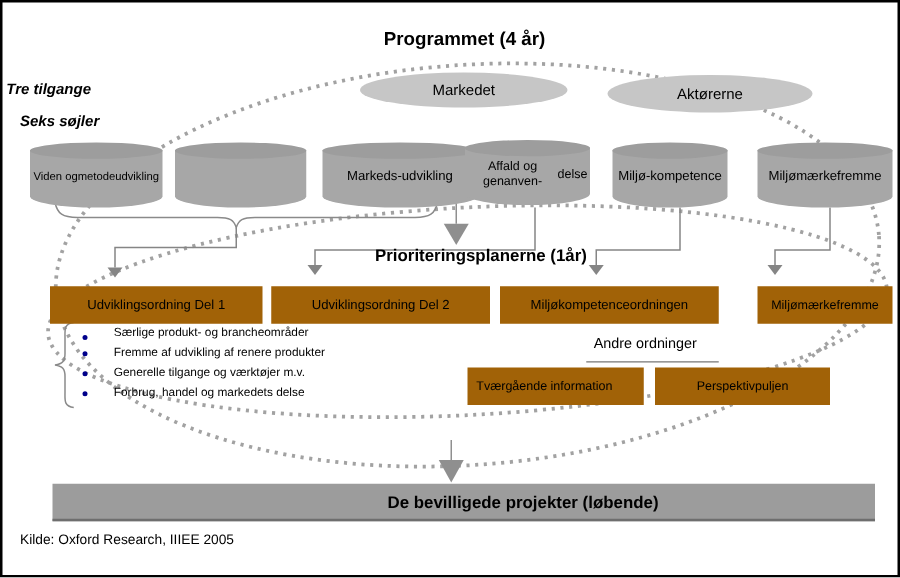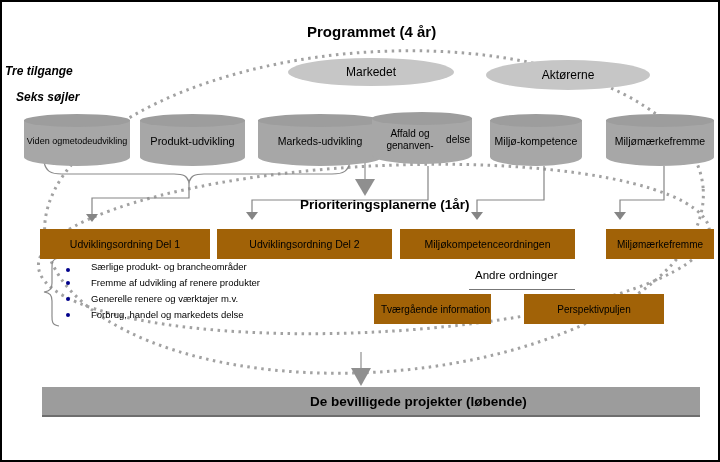--- a/index.html
+++ b/index.html
@@ -96,24 +96,20 @@
     <div class="cyl-body"></div>
     <div class="cyl-top"></div>
     <div class="cyl-label" style="font-size:9px;">
       <span>Viden og</span>
       <span>metodeudvikling</span>
     </div>
   </div>
   <div class="cyl" style="left:138px; top:112px; width:105px;">
     <div class="cyl-body"></div>
     <div class="cyl-top"></div>
-    <div class="cyl-label" style="font-size:11px;">
-      <span>Produkt-</span>
-      <span>udvikling</span>
-    </div>
   </div>
   <div class="cyl" style="left:256px; top:112px; width:124px;">
     <div class="cyl-body"></div>
     <div class="cyl-top"></div>
     <div class="cyl-label" style="font-size:10.5px;">
       <span>Markeds-udvikling</span>
     </div>
   </div>
   <div class="cyl" style="left:370px; top:110px; width:100px;">
     <div class="cyl-body"></div>
@@ -148,28 +144,29 @@
   <div class="bullet-row" style="left:64px; top:259px;align-items:flex-end;">
     <span class="bullet-dot"></span>
     <span class="bullet-text">Særlige produkt- og brancheområder</span>
   </div>
   <div class="bullet-row" style="left:64px; top:275px;">
     <span class="bullet-dot"></span>
     <span class="bullet-text">Fremme af udvikling af renere produkter</span>
   </div>
   <div class="bullet-row" style="left:64px; top:291px;">
     <span class="bullet-dot"></span>
-    <span class="bullet-text">Generelle renere og værktøjer m.v.</span>
+    <span class="bullet-text">Generelle tilgange og værktøjer m.v.</span>
   </div>
   <div class="bullet-row" style="left:64px; top:307px;">
     <span class="bullet-dot"></span>
     <span class="bullet-text">Forbrug, handel og markedets delse</span>
   </div>
 
   <div class="abs andre-title" style="left:473px; top:267px;">Andre ordninger</div>
   <div class="abs underline-bar" style="left:467px; top:287px; width:106px;"></div>
-  <div class="abs gray-box" style="left:372px; top:292px; width:117px; height:30px; justify-content:flex-start; padding-left:7px; box-sizing:border-box; font-size:10px;">Tværgående information</div>
+  <div class="abs gray-box" style="left:372px; top:292px; width:141px; height:30px; justify-content:flex-start; padding-left:7px; box-sizing:border-box; font-size:10px;">Tværgående information</div>
   <div class="abs gray-box" style="left:522px; top:292px; width:140px; height:30px; font-size:10px;">Perspektivpuljen</div>
 
   <div class="abs bottom-bar" style="left:40px; top:385px; width:658px; height:30px; padding-left:268px; box-sizing:border-box;">De bevilligede projekter (løbende)</div>
 
+  <div class="abs source-line" style="left:14px; top:424px;">Kilde: Oxford Research, IIIEE 2005</div>
 
 </div>
 
 </body></html>

